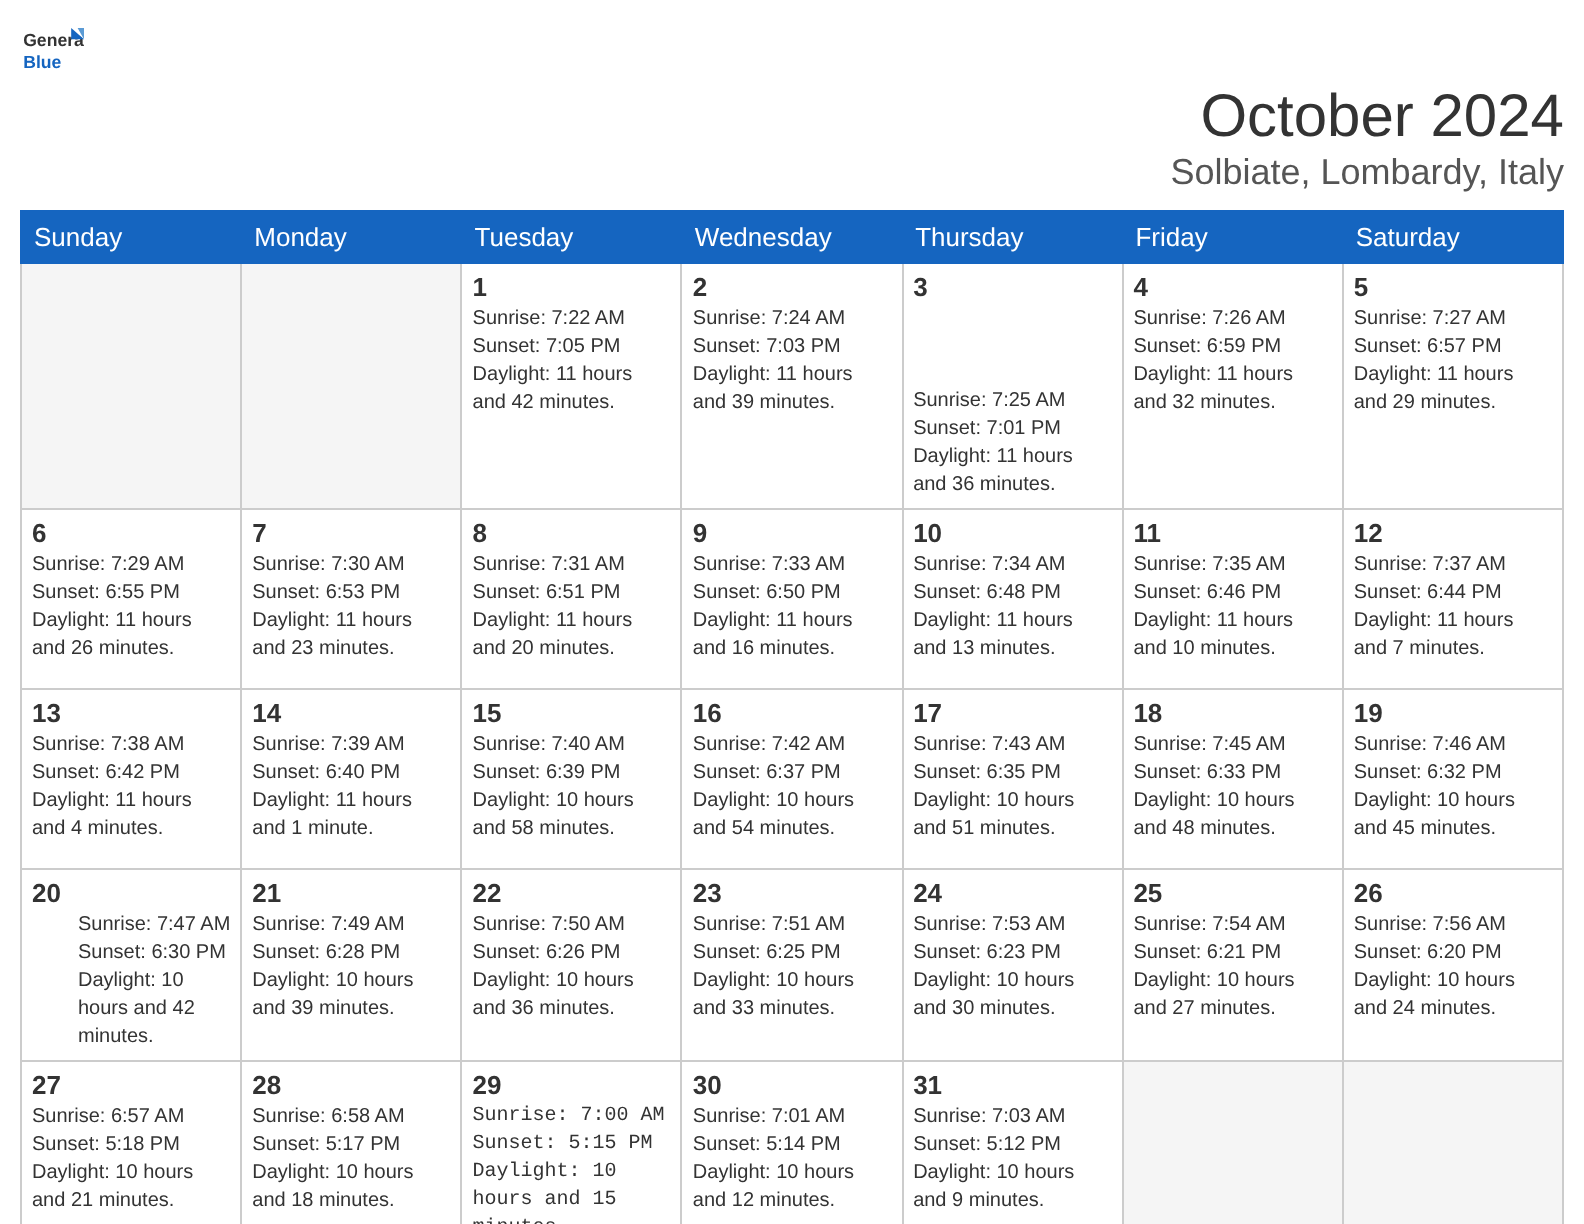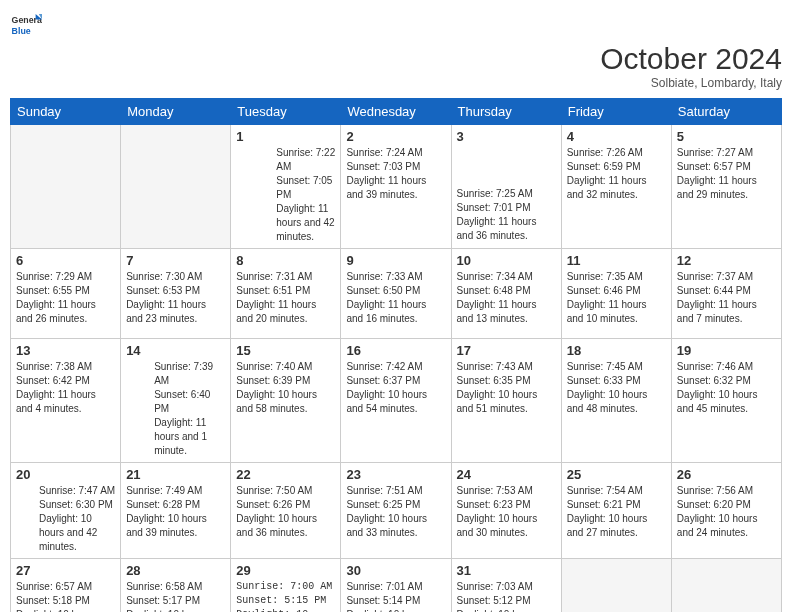--- a/index.html
+++ b/index.html
@@ -28,21 +28,21 @@
     .title-block {
       text-align: right;
     }
     .month-title {
       font-size: 30px;
       font-weight: normal;
       color: #333;
       margin-top: 32px;
     }
     .location {
-      font-size: 12px;
+      font-size: 18px;
       color: #555;
     }
     .calendar {
       width: 100%;
       border-collapse: collapse;
       table-layout: fixed;
     }
     .calendar th {
       background: #1565c0;
       color: #fff;
@@ -112,21 +112,21 @@
         <th>Friday</th>
         <th>Saturday</th>
       </tr>
   </thead>
   <tbody id="calendar-body">
   <tr>
         <td class="empty"></td>
         <td class="empty"></td>
         <td>
           <span class="day-number">1</span>
-          <div class="cell-text" style="white-space: pre-line; margin-left: 40px;">Sunrise: 7:22 AM
+          <div class="cell-text" style="white-space: pre-line;">Sunrise: 7:22 AM
 Sunset: 7:05 PM
 Daylight: 11 hours and 42 minutes.</div>
         </td>
         <td>
           <span class="day-number">2</span>
           <div class="cell-text" style="white-space: pre-line;">Sunrise: 7:24 AM
 Sunset: 7:03 PM
 Daylight: 11 hours and 39 minutes.</div>
         </td>
         <td>
@@ -194,21 +194,21 @@
       </tr>
       <tr>
         <td>
           <span class="day-number">13</span>
           <div class="cell-text" style="white-space: pre-line;">Sunrise: 7:38 AM
 Sunset: 6:42 PM
 Daylight: 11 hours and 4 minutes.</div>
         </td>
         <td>
           <span class="day-number">14</span>
-          <div class="cell-text" style="white-space: pre-line; margin-left: 28px;">Sunrise: 7:39 AM
+          <div class="cell-text" style="white-space: pre-line;">Sunrise: 7:39 AM
 Sunset: 6:40 PM
 Daylight: 11 hours and 1 minute.</div>
         </td>
         <td>
           <span class="day-number">15</span>
           <div class="cell-text" style="white-space: pre-line;">Sunrise: 7:40 AM
 Sunset: 6:39 PM
 Daylight: 10 hours and 58 minutes.</div>
         </td>
         <td>

